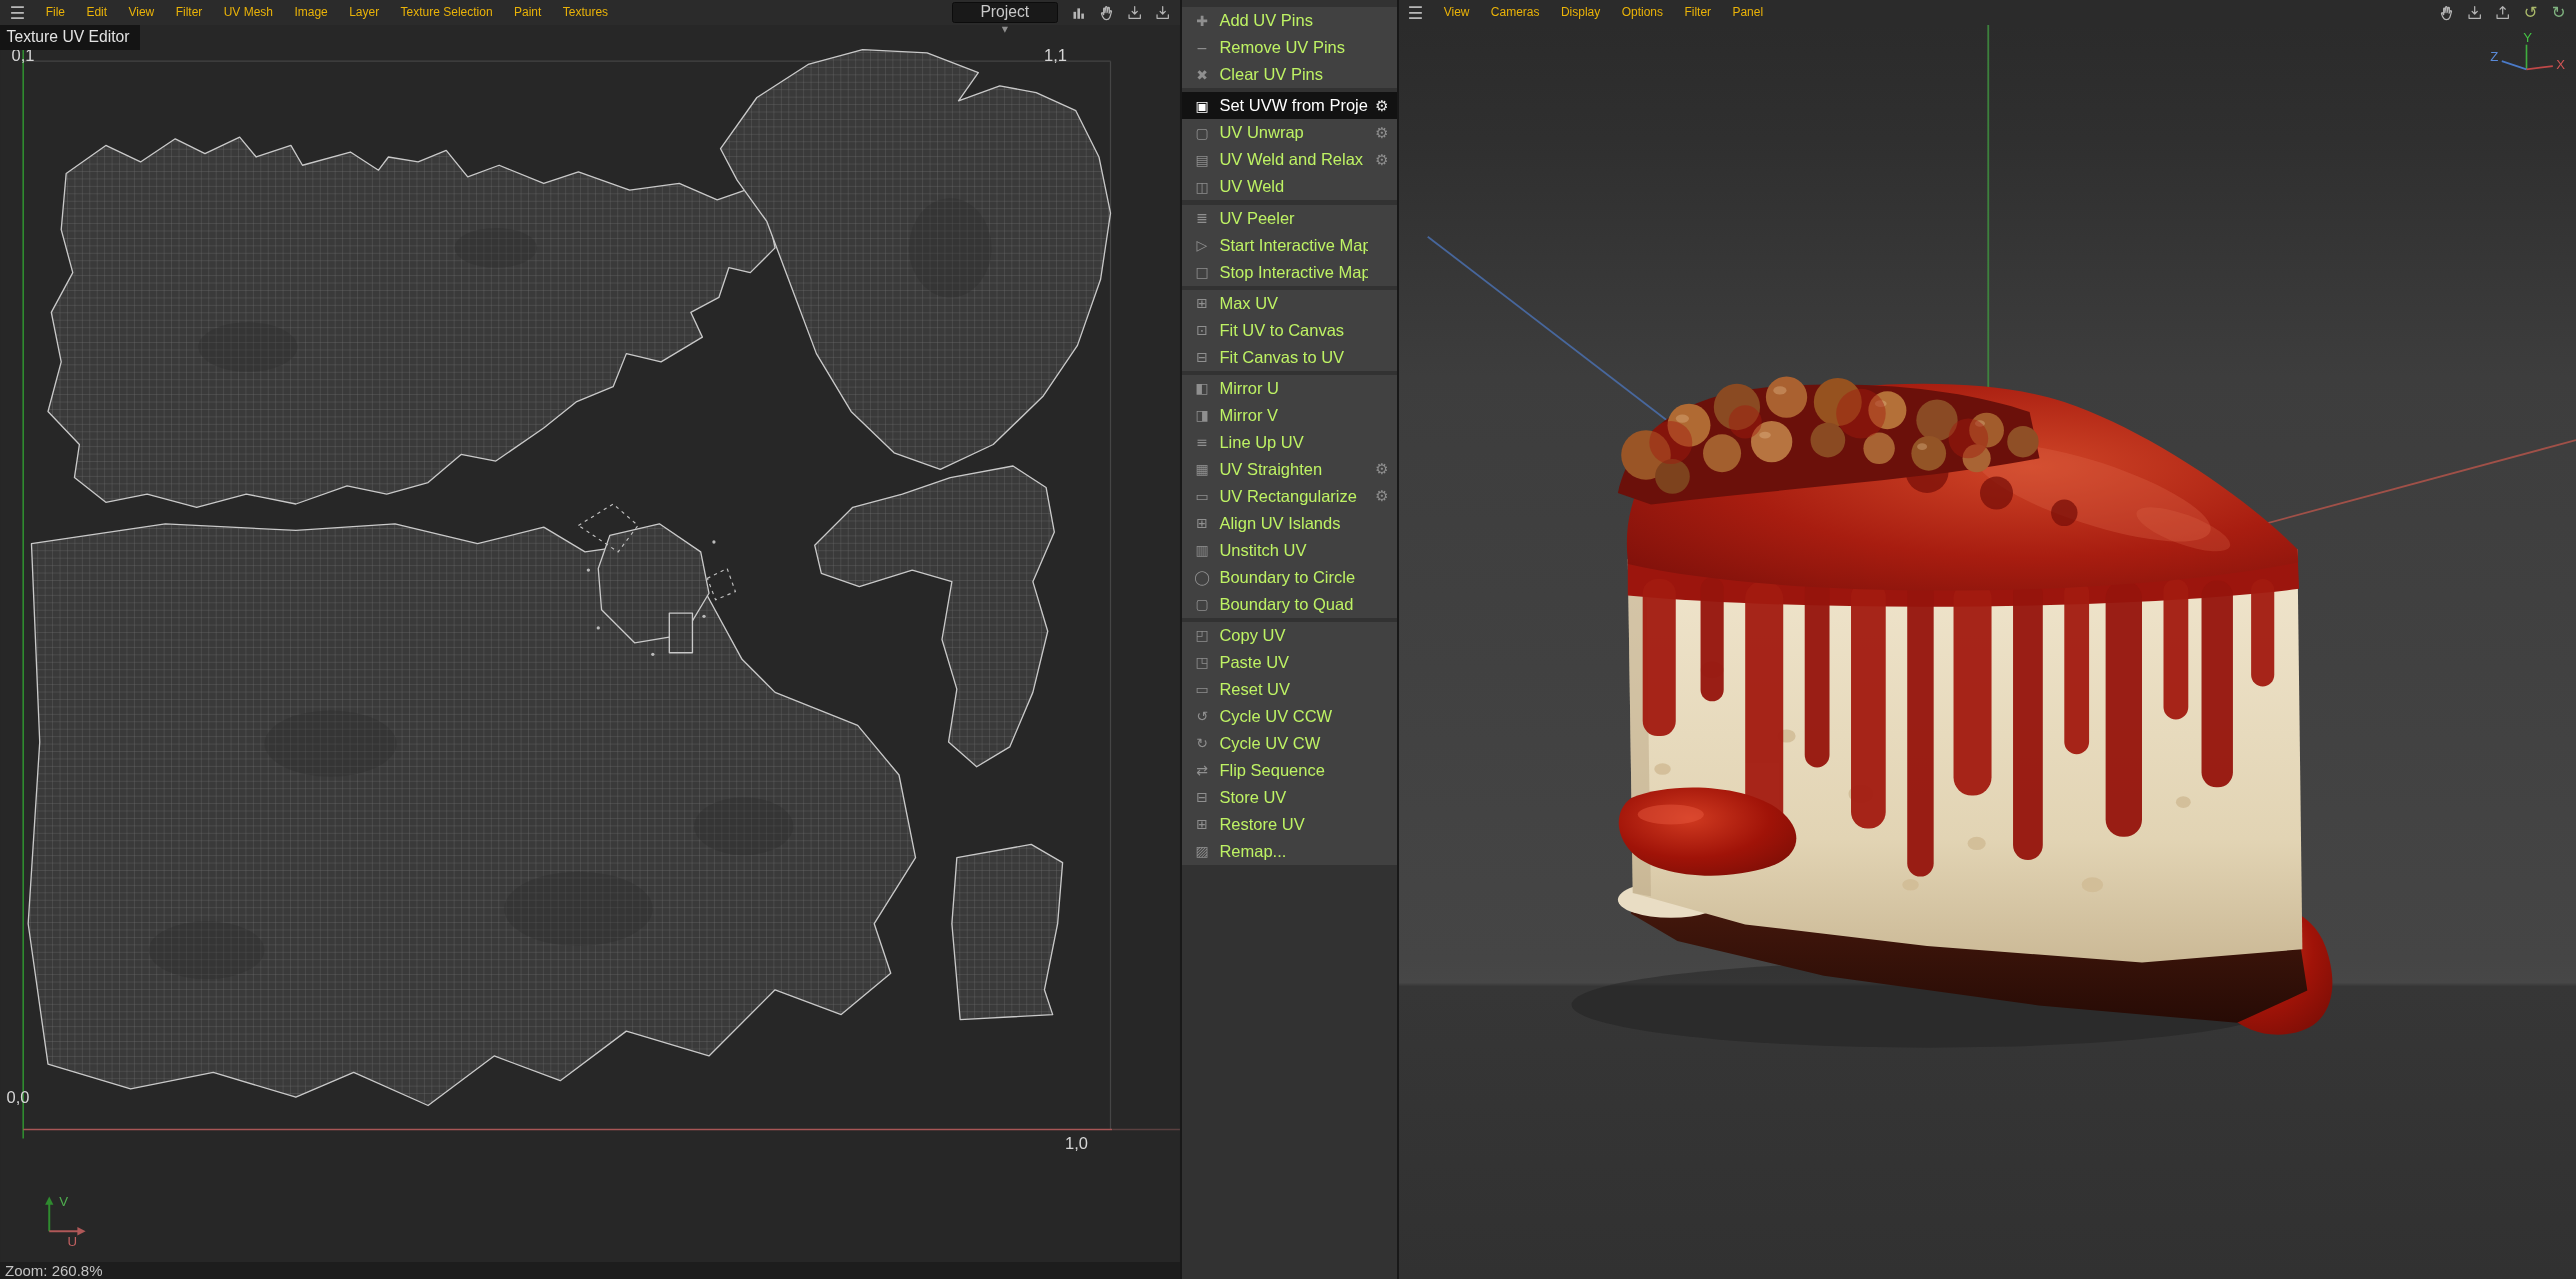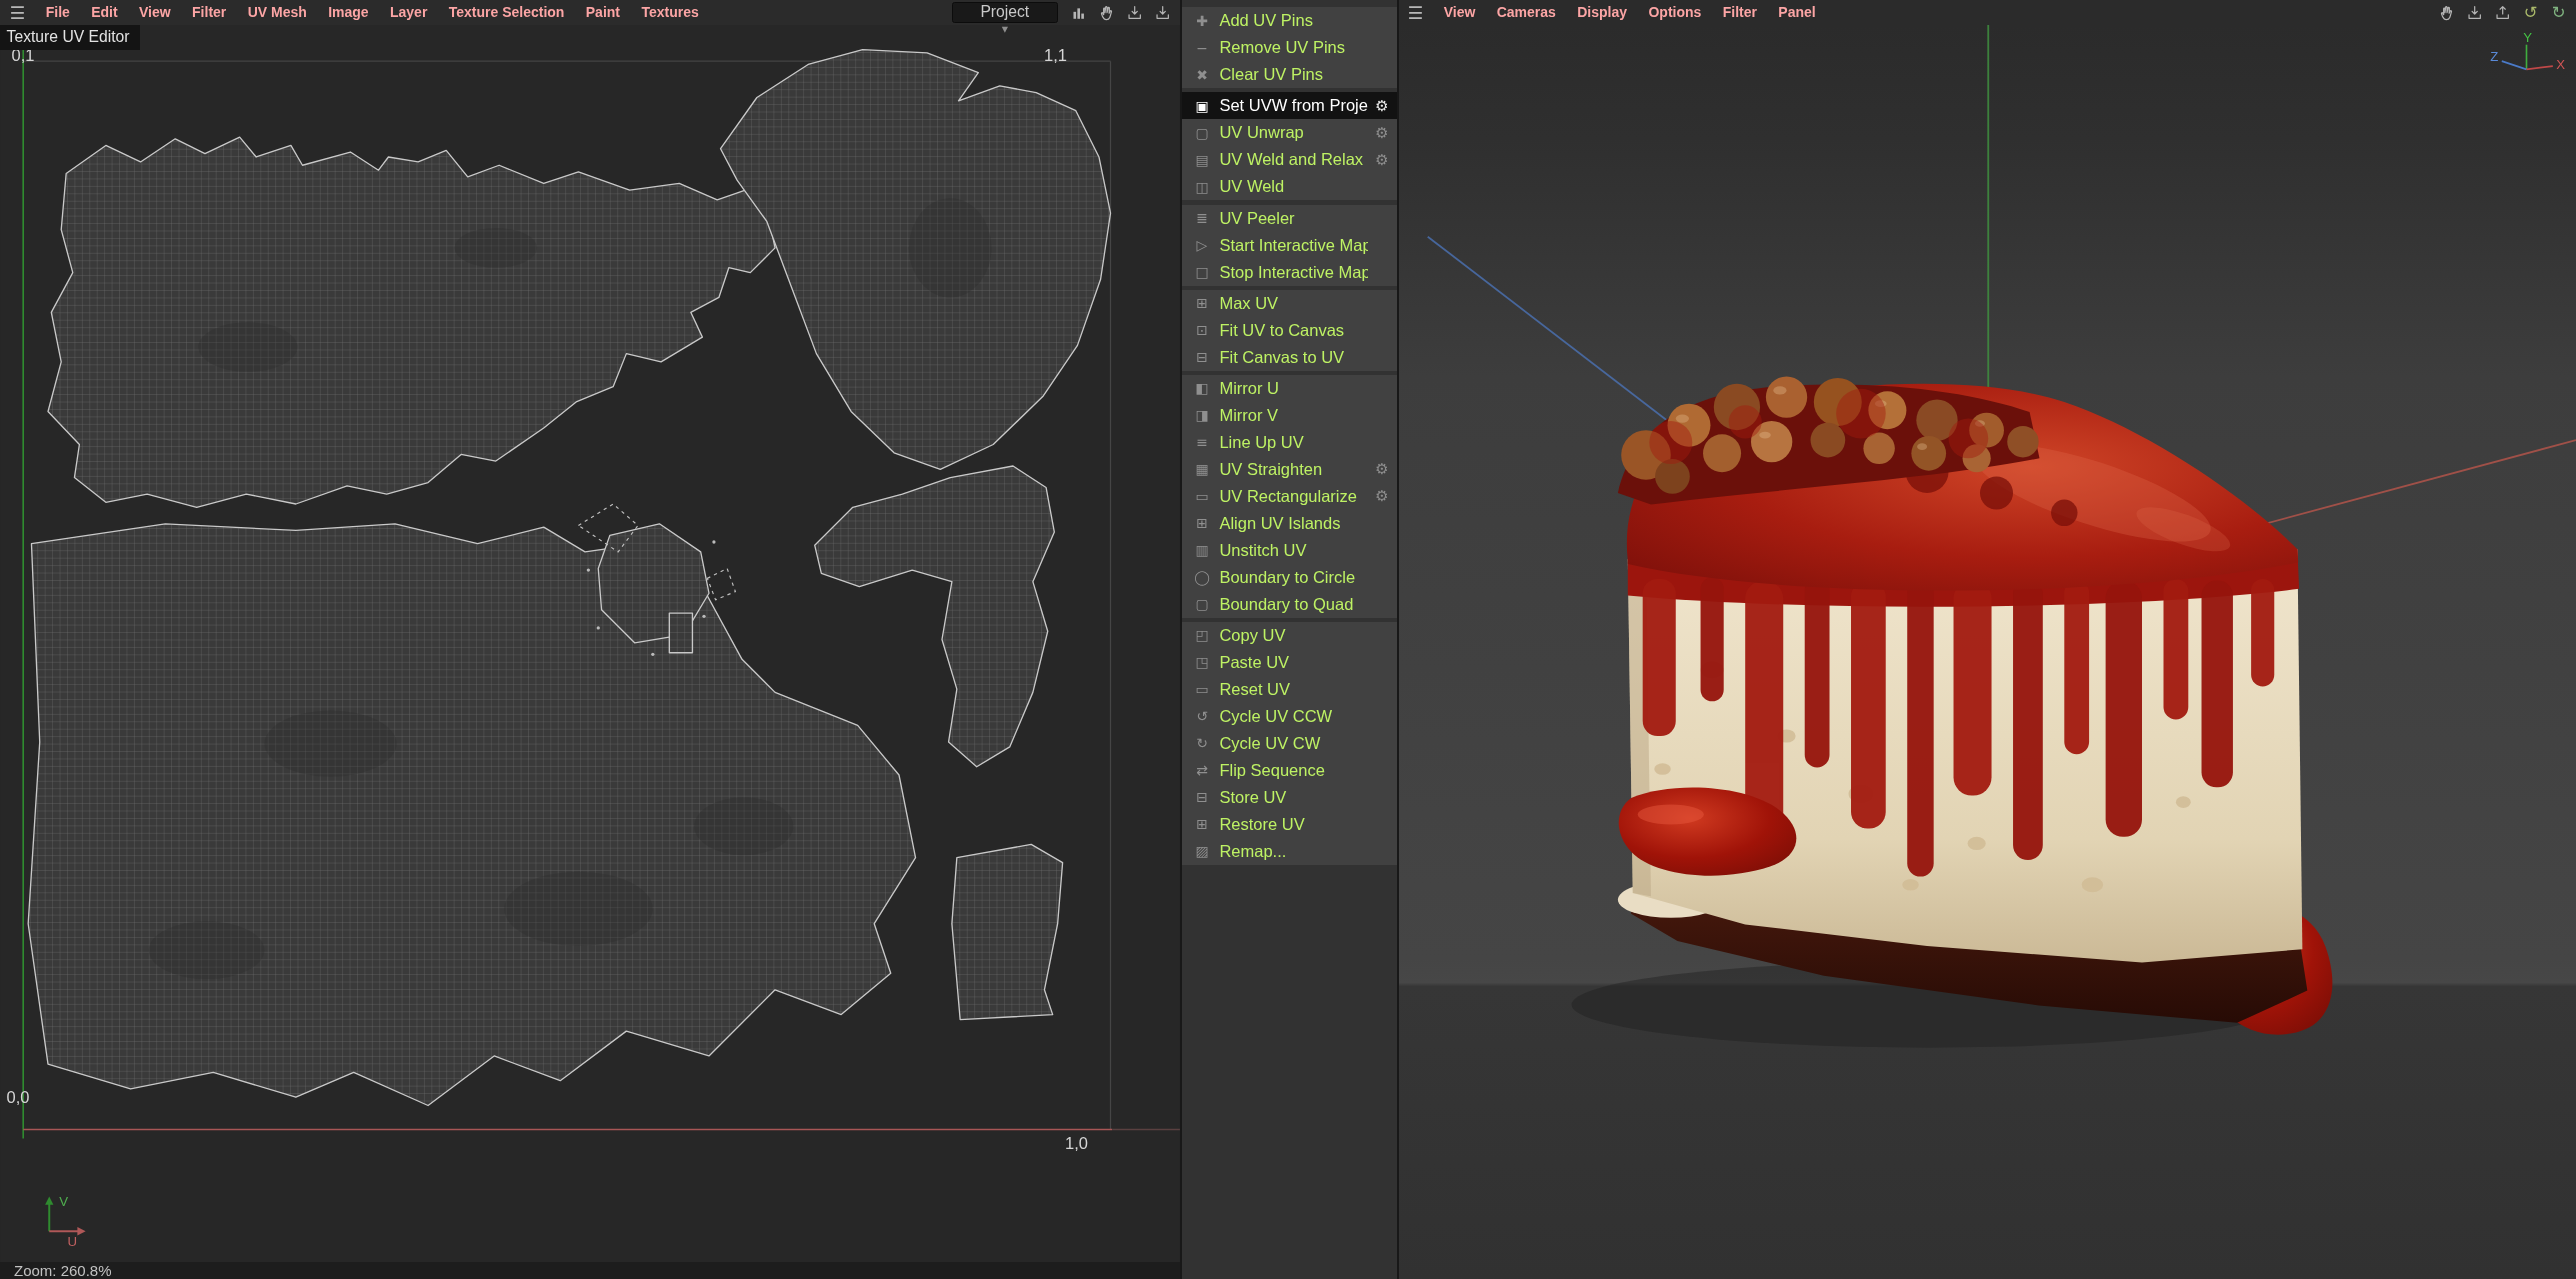--- a/index.html
+++ b/index.html
@@ -4,21 +4,21 @@
 <style>
   html,body{margin:0;padding:0;background:#1a1a1a;}
   .root{position:relative;width:2576px;height:1279px;overflow:hidden;
         font-family:"Liberation Sans","DejaVu Sans",sans-serif;color:#c8c8c8;background:#272727;}
 
   
   .menubar{position:absolute;top:0;height:25px;background:#2b2b2b;display:flex;align-items:center;z-index:6;}
   #menubar-left{left:0;width:1180px;}
   #menubar-right{left:1398px;width:1178px;}
   .mb-items{display:flex;align-items:center;height:25px;}
-  .mb-item{padding:0 10.7px;font-size:14px;line-height:25px;color:#fca5a5;white-space:nowrap;cursor:default;font-weight:bold;}
+  .mb-item{padding:0 10.7px;font-size:12px;line-height:25px;color:#eab308;white-space:nowrap;cursor:default;}
   .hamburger{width:35px;text-align:center;font-size:17.4px;color:#b8b8b8;font-family:"DejaVu Sans",sans-serif;}
   .mb-right{margin-left:auto;display:flex;align-items:center;padding-right:3.3px;}
   .project-select{display:flex;align-items:center;justify-content:space-between;width:93px;height:19px;
       background:#191919;border:0.8px solid #0c0c0c;border-radius:2.5px;padding:0 5.8px;margin-right:6.6px;
       font-size:15.7px;color:#c9c9c9;cursor:default;flex-direction:column;}
   .project-select .caret{color:#8f8f8f;font-size:12.4px;font-family:"DejaVu Sans",sans-serif;}
   .icon-btn{width:28px;height:25px;display:flex;align-items:center;justify-content:center;
       color:#b5b5b5;font-size:16.5px;font-family:"DejaVu Sans",sans-serif;cursor:default;}
   .icon-btn svg{width:17.4px;height:17.4px;}
   .ic-stroke{stroke:#b5b5b5;fill:none;stroke-width:1.4;stroke-linecap:round;stroke-linejoin:round;}
@@ -26,21 +26,21 @@
   .tint-undo{color:#a9b86a;}
   .tint-redo{color:#7fb27f;}
 
   
   .uv-panel{position:absolute;left:0;top:0;width:1180px;height:1279px;background:#272727;}
   .uv-svg{position:absolute;left:0;top:0;}
   .uv-title{position:absolute;left:0;top:25px;background:#141414;color:#e2e2e2;font-size:15.7px;
       padding:2.5px 10px 4.1px 6.6px;z-index:4;white-space:nowrap;}
   .uv-corner{position:absolute;font-size:16.5px;color:#d6d6d6;z-index:3;}
   .uv-status{position:absolute;left:0;top:1262px;width:1180px;height:17.4px;background:#1d1d1d;
-      font-size:15px;line-height:17.4px;padding-left:14px;box-sizing:border-box;color:#c2c2c2;z-index:5;}
+      font-size:15px;line-height:17.4px;padding-left:5px;box-sizing:border-box;color:#c2c2c2;z-index:5;}
   .island{fill:url(#uvgrid);stroke:#c9c9c9;stroke-width:1.6;stroke-linejoin:round;}
   .dashed{fill:none;stroke:#c0c0c0;stroke-width:1.4;stroke-dasharray:4 5;}
   .uvgizmo{position:absolute;left:36px;top:1193px;z-index:3;}
 
   
   .vdiv{position:absolute;top:0;width:1.7px;height:1279px;background:#181818;z-index:7;}
 
   
   .uv-menu{position:absolute;left:1182px;top:0;width:215px;height:1279px;background:#323232;
       padding-top:7.4px;box-sizing:border-box;z-index:2;}

